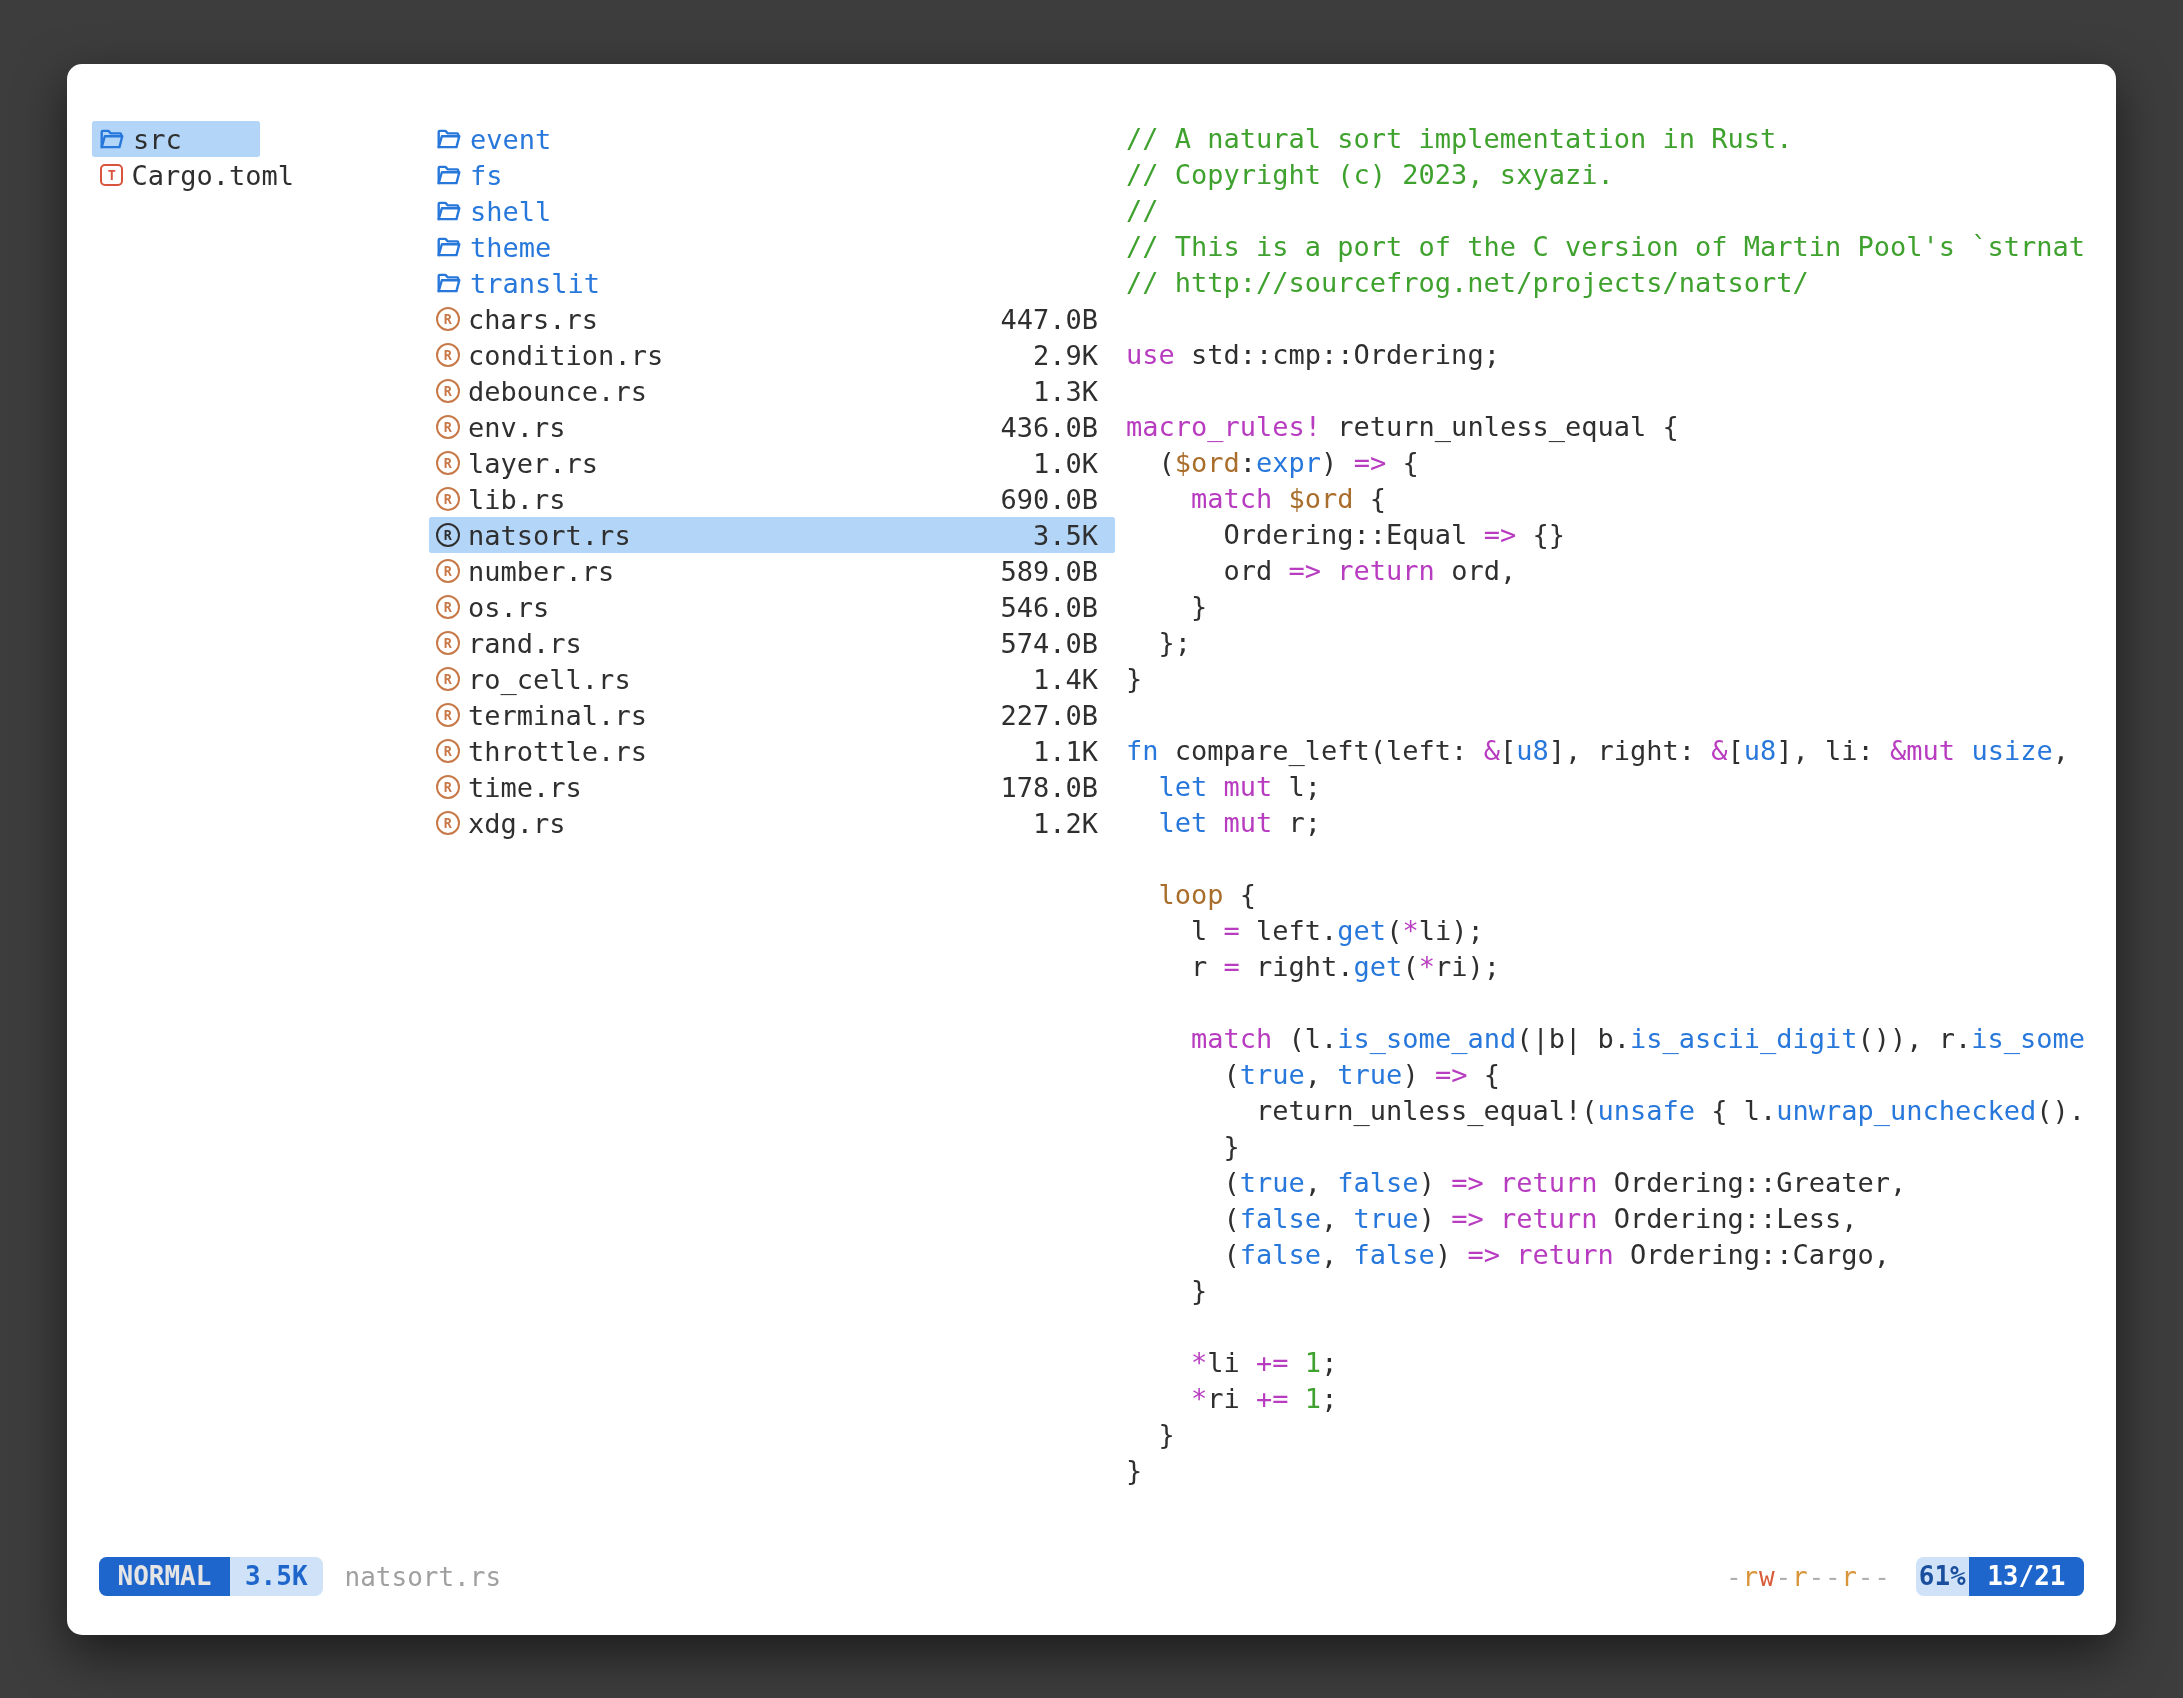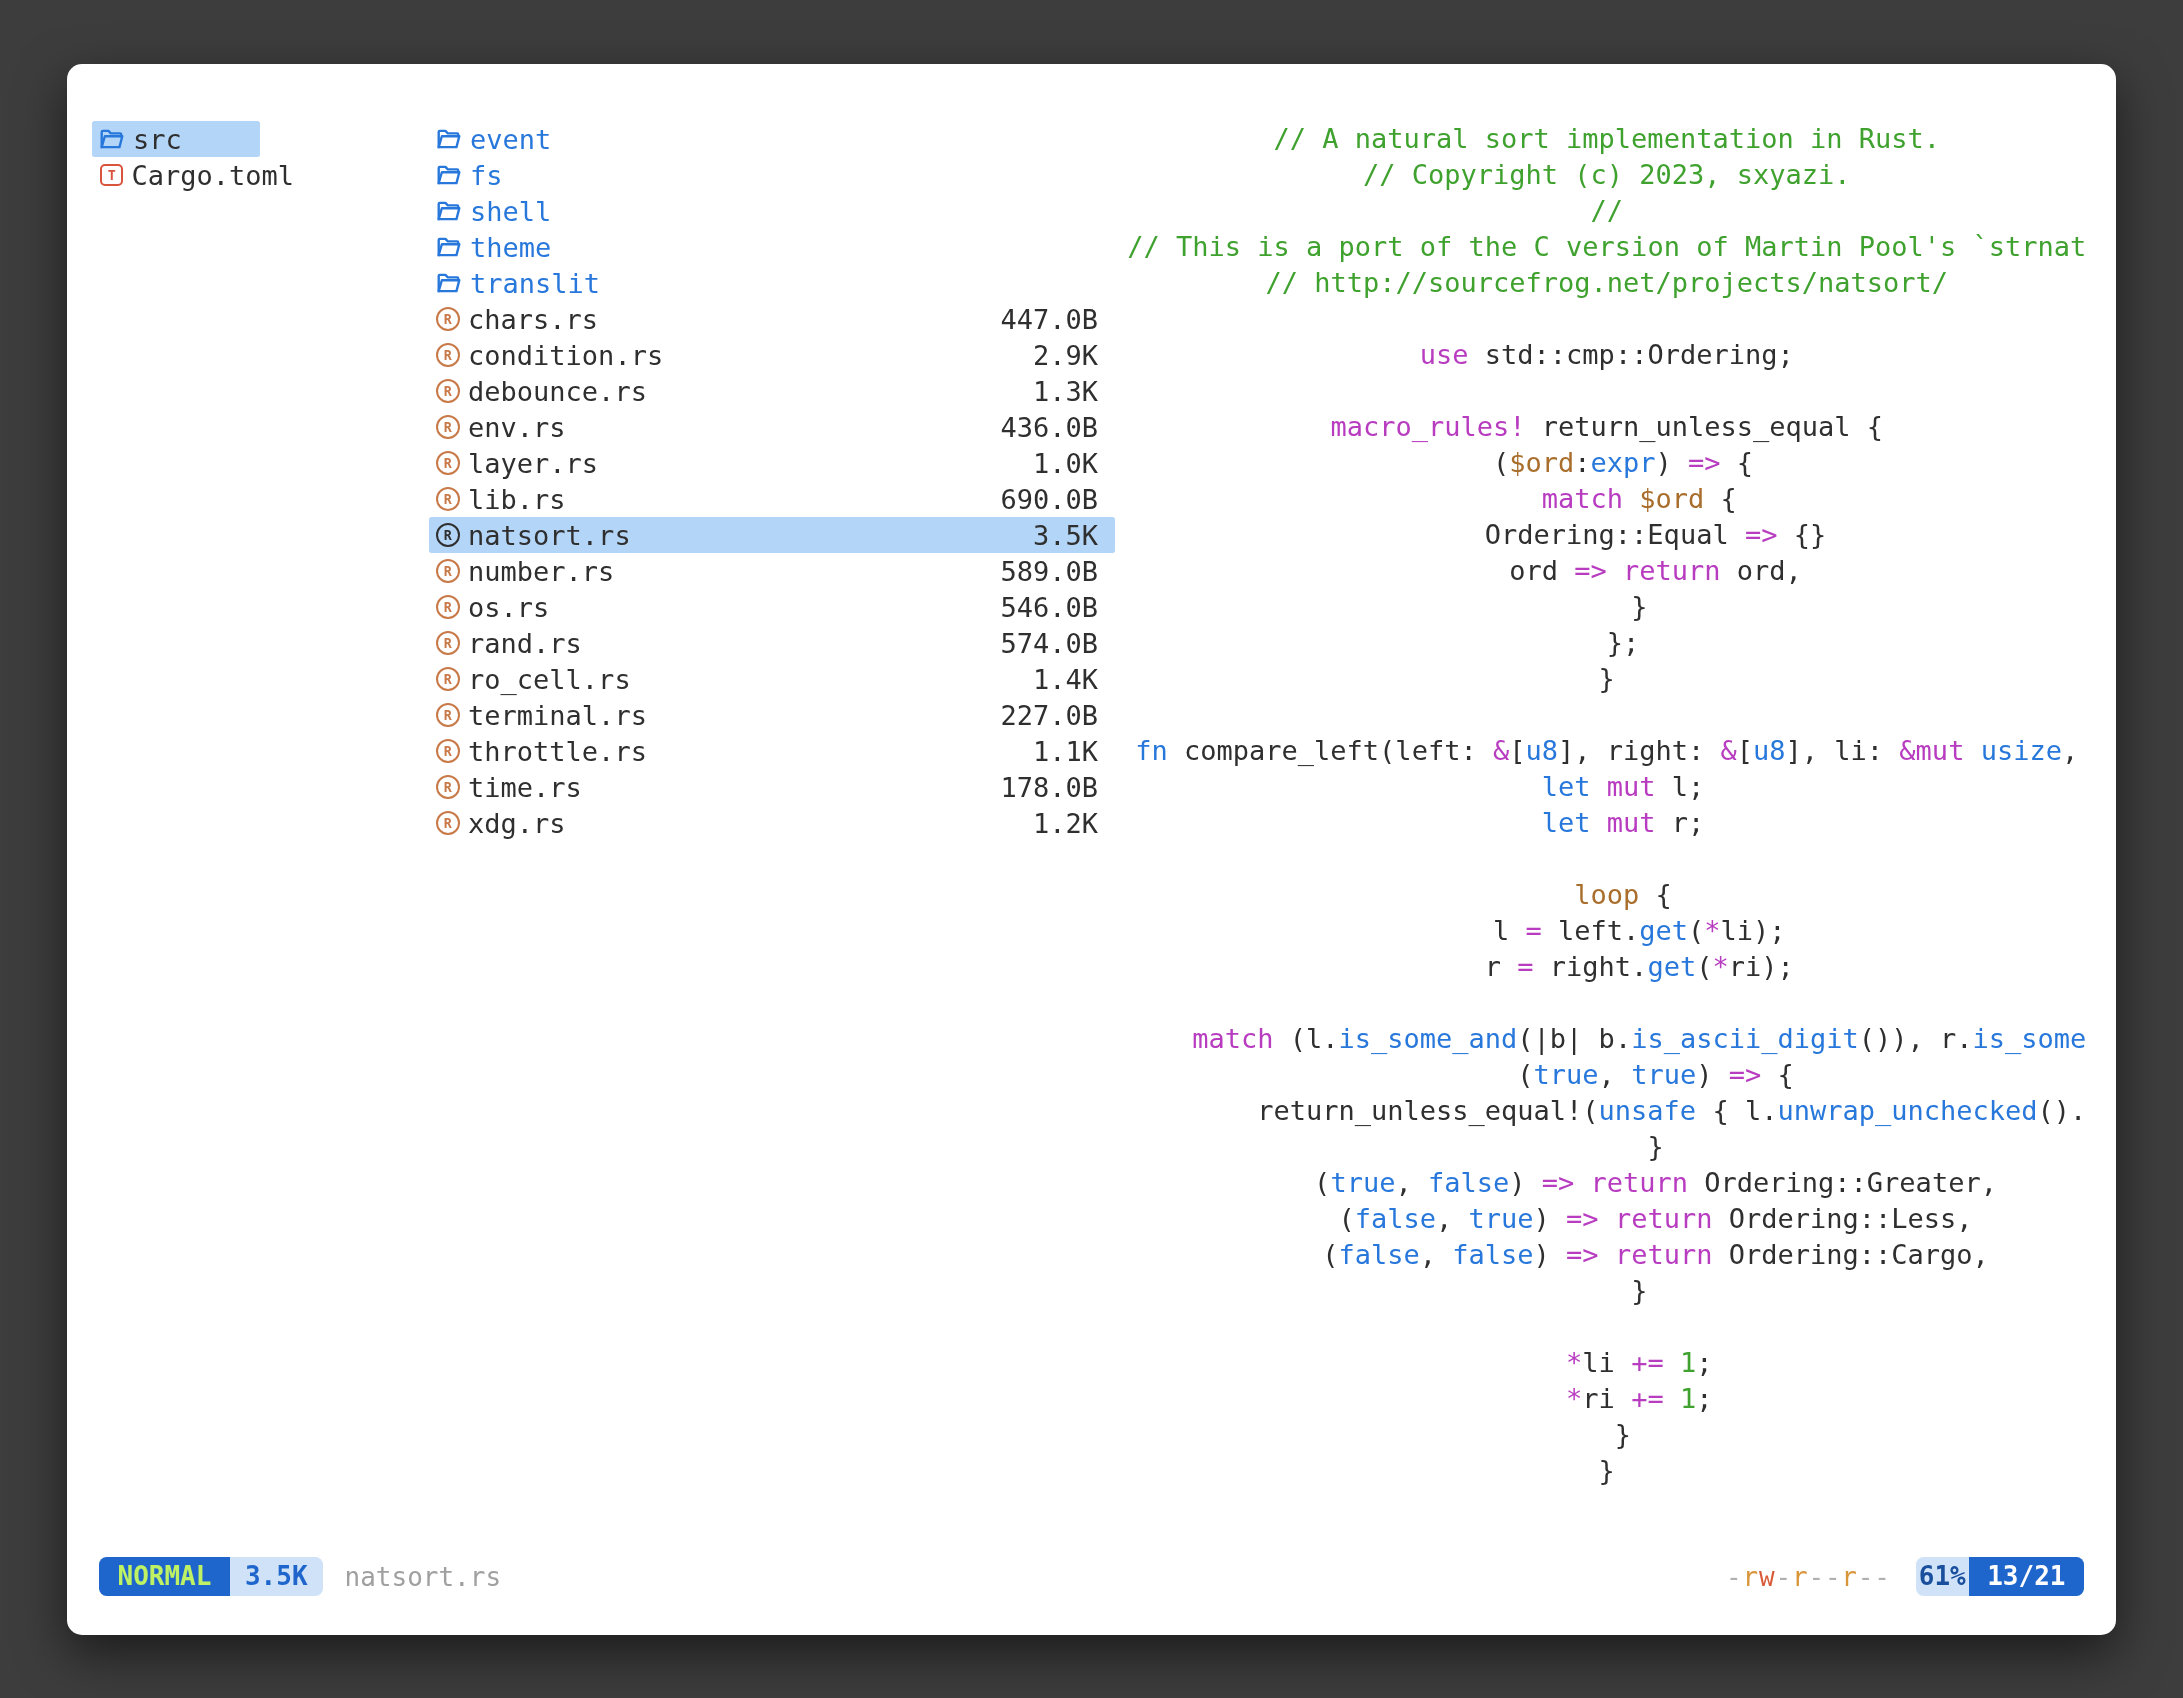--- a/index.html
+++ b/index.html
@@ -1,20 +1,20 @@
 <!DOCTYPE html>
 <html style="--canvas-bg: #3d3d3d; --window-bg: #ffffff; --selection: #b3d5f8; --dir-blue: #2878dc; --rust-orange: #c87948; --toml-red: #d9543c; --syntax-comment: #3fa12e; --syntax-keyword: #b83cc0; --syntax-blue: #2878dc; --syntax-brown: #a96e2c; --syntax-number: #3fa12e; --status-accent: #1f66cc; --status-light: #cfe2f8; --status-navy: #1a4f9e; --perm-r: #d9953a; --perm-w: #d95c3a; --perm-dash: #b0b0b0;font-size:13.4px"><head>
 <meta charset="utf-8">
 <title>yazi</title>
 <style>
   *{margin:0;padding:0;box-sizing:border-box;}
   html,body{width:2183px;height:1698px;}
   body{background:var(--canvas-bg,#3d3d3d);font-family:"DejaVu Sans Mono","Liberation Mono",monospace;position:relative;}
   .window{position:absolute;left:67px;top:64px;width:2049px;height:1571px;background:var(--window-bg,#ffffff);
-          border-radius:15px;box-shadow:0 18.5px 50px rgba(0,0,0,0.55);overflow:hidden;text-align:center;}
+          border-radius:15px;box-shadow:0 18.5px 50px rgba(0,0,0,0.55);overflow:hidden;}
   .pane{position:absolute;top:57px;font-size:27px;color:#2f2f2f;}
   .pane-parent{left:25px;width:168px;}
   .pane-current{left:362px;width:686px;}
   .pane-preview{left:1059px;right:28.5px;height:1431px;overflow:hidden;}
   .row{display:flex;align-items:center;height:36px;padding:0 17px 0 6.7px;white-space:nowrap;border-radius:2.5px;}
   .row.selected{background:var(--selection,#b3d5f8);}
   .icon{flex:0 0 auto;margin-right:8.4px;display:inline-flex;align-items:center;justify-content:center;}
   .icon-folder{width:26px;height:26px;color:var(--dir-blue,#2878dc);}
   .icon-folder svg{width:100%;height:100%;}
   .icon-rust{width:24px;height:24px;border:2.5px solid currentColor;border-radius:50%;color:var(--rust-orange,#c87948);
@@ -24,21 +24,21 @@
   .row.selected .icon-rust{color:#2f2f2f;}
   .pane-current .row.dir .fname{color:var(--dir-blue,#2878dc);}
   .fsize{margin-left:auto;}
   .code-line{height:36px;line-height:36px;white-space:pre;font-size:27px;}
   .tok-cm{color:var(--syntax-comment,#3fa12e);}
   .tok-kw{color:var(--syntax-keyword,#b83cc0);}
   .tok-bl{color:var(--syntax-blue,#2878dc);}
   .tok-br{color:var(--syntax-brown,#a96e2c);}
   .tok-nm{color:var(--syntax-number,#3fa12e);}
   .status-bar{position:absolute;left:32px;right:32px;bottom:39px;height:39px;display:flex;align-items:center;font-size:26px;}
-  .sb-mode{background:var(--status-accent,#1f66cc);color:#bef264;font-weight:bold;height:39px;line-height:39px;
+  .sb-mode{background:var(--status-accent,#1f66cc);color:#e5e5e5;font-weight:bold;height:39px;line-height:39px;
            padding:0 18.5px;border-radius:7.6px 0 0 7.6px;}
   .sb-size{background:var(--status-light,#cfe2f8);color:var(--status-accent,#1f66cc);font-weight:bold;height:39px;
            line-height:39px;padding:0 15px;border-radius:0 7.6px 7.6px 0;}
   .sb-filename{color:#a0a0a0;margin-left:22px;}
   .sb-spacer{flex:1;}
   .sb-perms{letter-spacing:0.8px;margin-right:25px;}
   .pm-dash{color:var(--perm-dash,#b0b0b0);}
   .pm-r{color:var(--perm-r,#d9953a);}
   .pm-w{color:var(--perm-w,#d95c3a);}
   .sb-percent{background:var(--status-light,#cfe2f8);color:var(--status-navy,#1a4f9e);font-weight:bold;height:39px;

